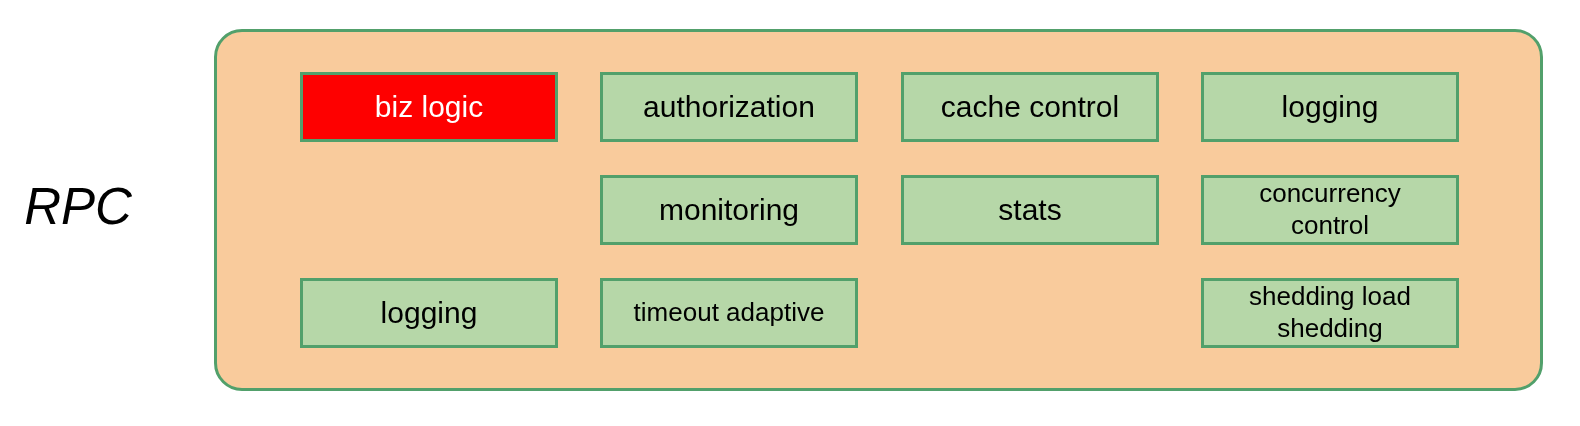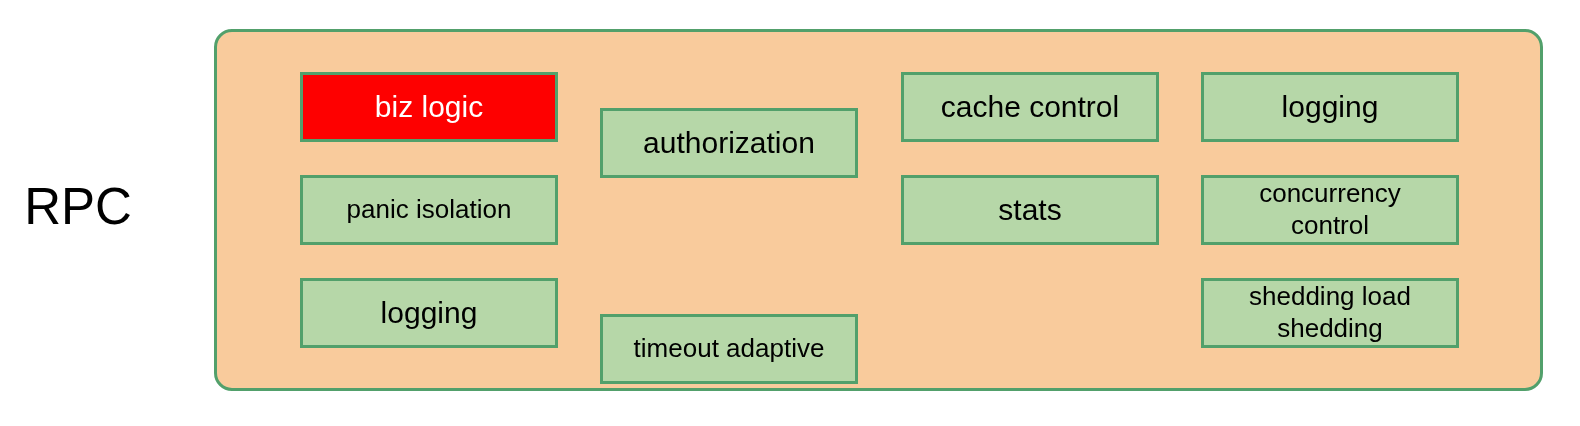--- a/index.html
+++ b/index.html
@@ -18,31 +18,32 @@
   .rpc-label {
     position: absolute;
     left: 16px;
     top: 181px;
     width: 124px;
     text-align: center;
     font-size: 51px;
     line-height: 1.0;
     color: var(--text-color, #000000);
     white-space: nowrap;
+    font-style: italic;
   }
   .panel {
     position: absolute;
     left: 214px;
     top: 29px;
     width: 1329px;
     height: 362px;
     box-sizing: border-box;
     background: var(--container-fill, #f9cb9c);
     border: 3px solid var(--container-border, #52a06b);
-    border-radius: 18px;
+    border-radius: 28px;
   }
   .cell {
     position: absolute;
     width: 258px;
     height: 70px;
     box-sizing: border-box;
     background: var(--cell-fill, #b6d7a8);
     border: 3px solid var(--cell-border, #52a06b);
     display: flex;
     align-items: center;
@@ -54,21 +55,21 @@
   .cell.small { font-size: 26px; }
   .cell.highlight {
     background: var(--highlight-fill, #fe0000);
     color: var(--highlight-text, #ffffff);
   }
   .cell-label { line-height: 1.22; }
   .cell-label.wrap { display: inline-block; max-width: 225px; }
 
   
   .col-1 { left: 83px; }
-  .col-2 { left: 383px; margin-top: 36px; }
+  .col-2 { left: 383px; }
   .col-3 { left: 684px; }
   .col-4 { left: 984px; text-align: center; }
   .row-1 { top: 40px; }
   .row-2 { top: 143px; }
   .row-3 { top: 246px; }
 </style>
 </head>
 <body>
 
 <div class="canvas">
@@ -83,22 +84,22 @@
     <div class="cell col-2 row-1">
       <span class="cell-label">authorization</span>
     </div>
     <div class="cell col-3 row-1">
       <span class="cell-label">cache control</span>
     </div>
     <div class="cell col-4 row-1">
       <span class="cell-label">logging</span>
     </div>
 
-    <div class="cell small col-1 row-2">
-      <span class="cell-label">panic isolation</span>
+    <div class="cell col-2 row-2">
+      <span class="cell-label">monitoring</span>
     </div>
     <div class="cell small col-4 row-2">
       <span class="cell-label wrap">concurrency control</span>
     </div>
     <div class="cell col-3 row-2">
       <span class="cell-label">stats</span>
     </div>
 
     <div class="cell col-1 row-3">
       <span class="cell-label">logging</span>

